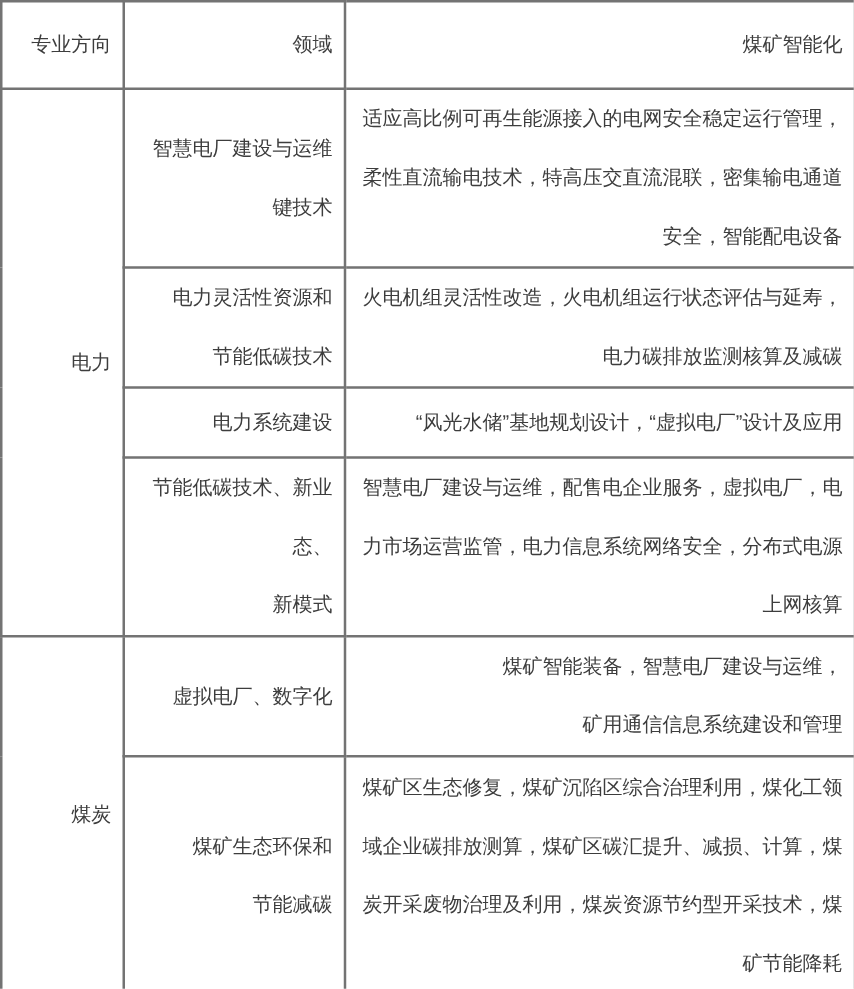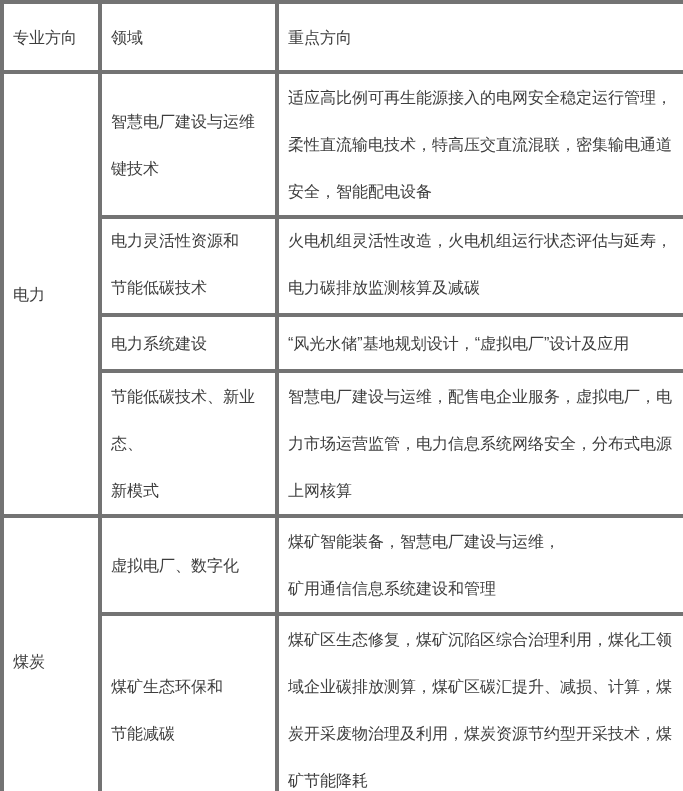--- a/index.html
+++ b/index.html
@@ -15,35 +15,35 @@
     box-sizing: border-box;
   }
   table.doc-table {
     width: 683px;
     height: 791px;
     border-collapse: collapse;
     table-layout: fixed;
     border: 2px solid #1a1a1a;
   }
   table.doc-table td, table.doc-table th {
-    border: 4px solid #737373;
+    border: 2px solid #737373;
     color: #3d3d3d;
     font-size: 16px;
     font-weight: normal;
     line-height: 47px;
     vertical-align: middle;
-    text-align: left;
+    text-align: right;
     padding: 0 9px;
     white-space: pre-line;
     overflow: hidden;
     box-sizing: border-box;
   }
   tr.rh-header { height: 70px; }
   tr.rh-1 { height: 143px; }
-  tr.rh-2 { height: 95px; font-family: Liberation Mono, monospace; }
+  tr.rh-2 { height: 95px; }
   tr.rh-3 { height: 56px; }
   tr.rh-4 { height: 141px; }
   tr.rh-5 { height: 93px; }
   tr.rh-6 { height: 191px; }
   col.c1 { width: 98px; }
   col.c2 { width: 177px; }
   col.c3 { width: 408px; }
 </style>
 </head>
 <body>
@@ -52,21 +52,21 @@
   <table class="doc-table">
     <colgroup>
       <col class="c1">
       <col class="c2">
       <col class="c3">
     </colgroup>
     <thead>
       <tr class="rh-header">
         <th>专业方向</th>
         <th>领域</th>
-        <th>重点方向</th>
+        <th>煤矿智能化</th>
       </tr>
     </thead>
     <tbody>
       <tr class="rh-1">
         <td rowspan="4">电力</td>
         <td>智慧电厂建设与运维
 键技术</td>
         <td>适应高比例可再生能源接入的电网安全稳定运行管理，
 柔性直流输电技术，特高压交直流混联，密集输电通道
 安全，智能配电设备</td>

